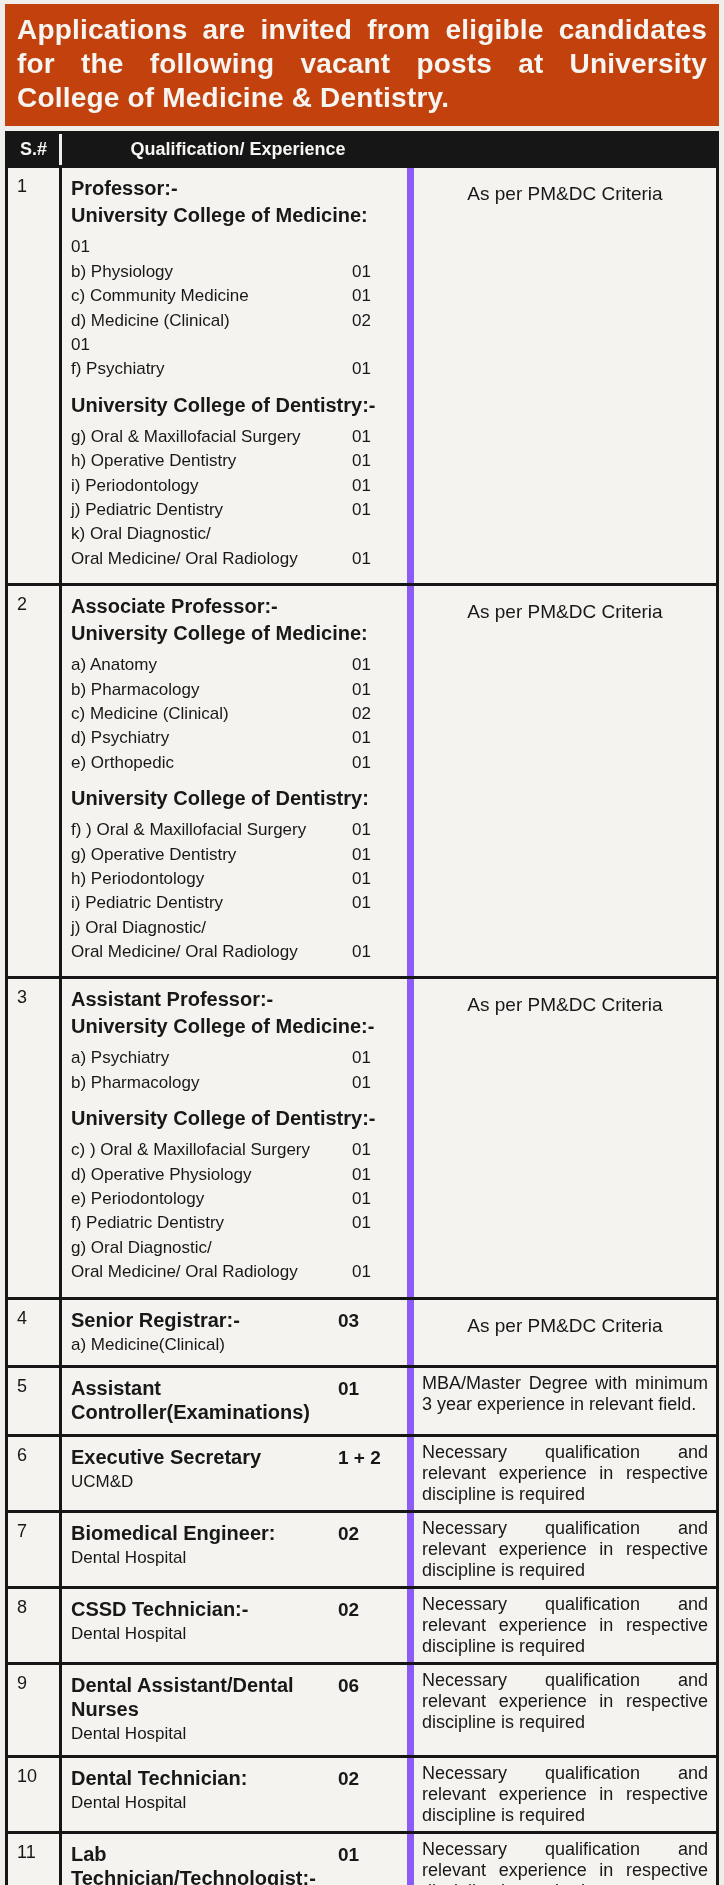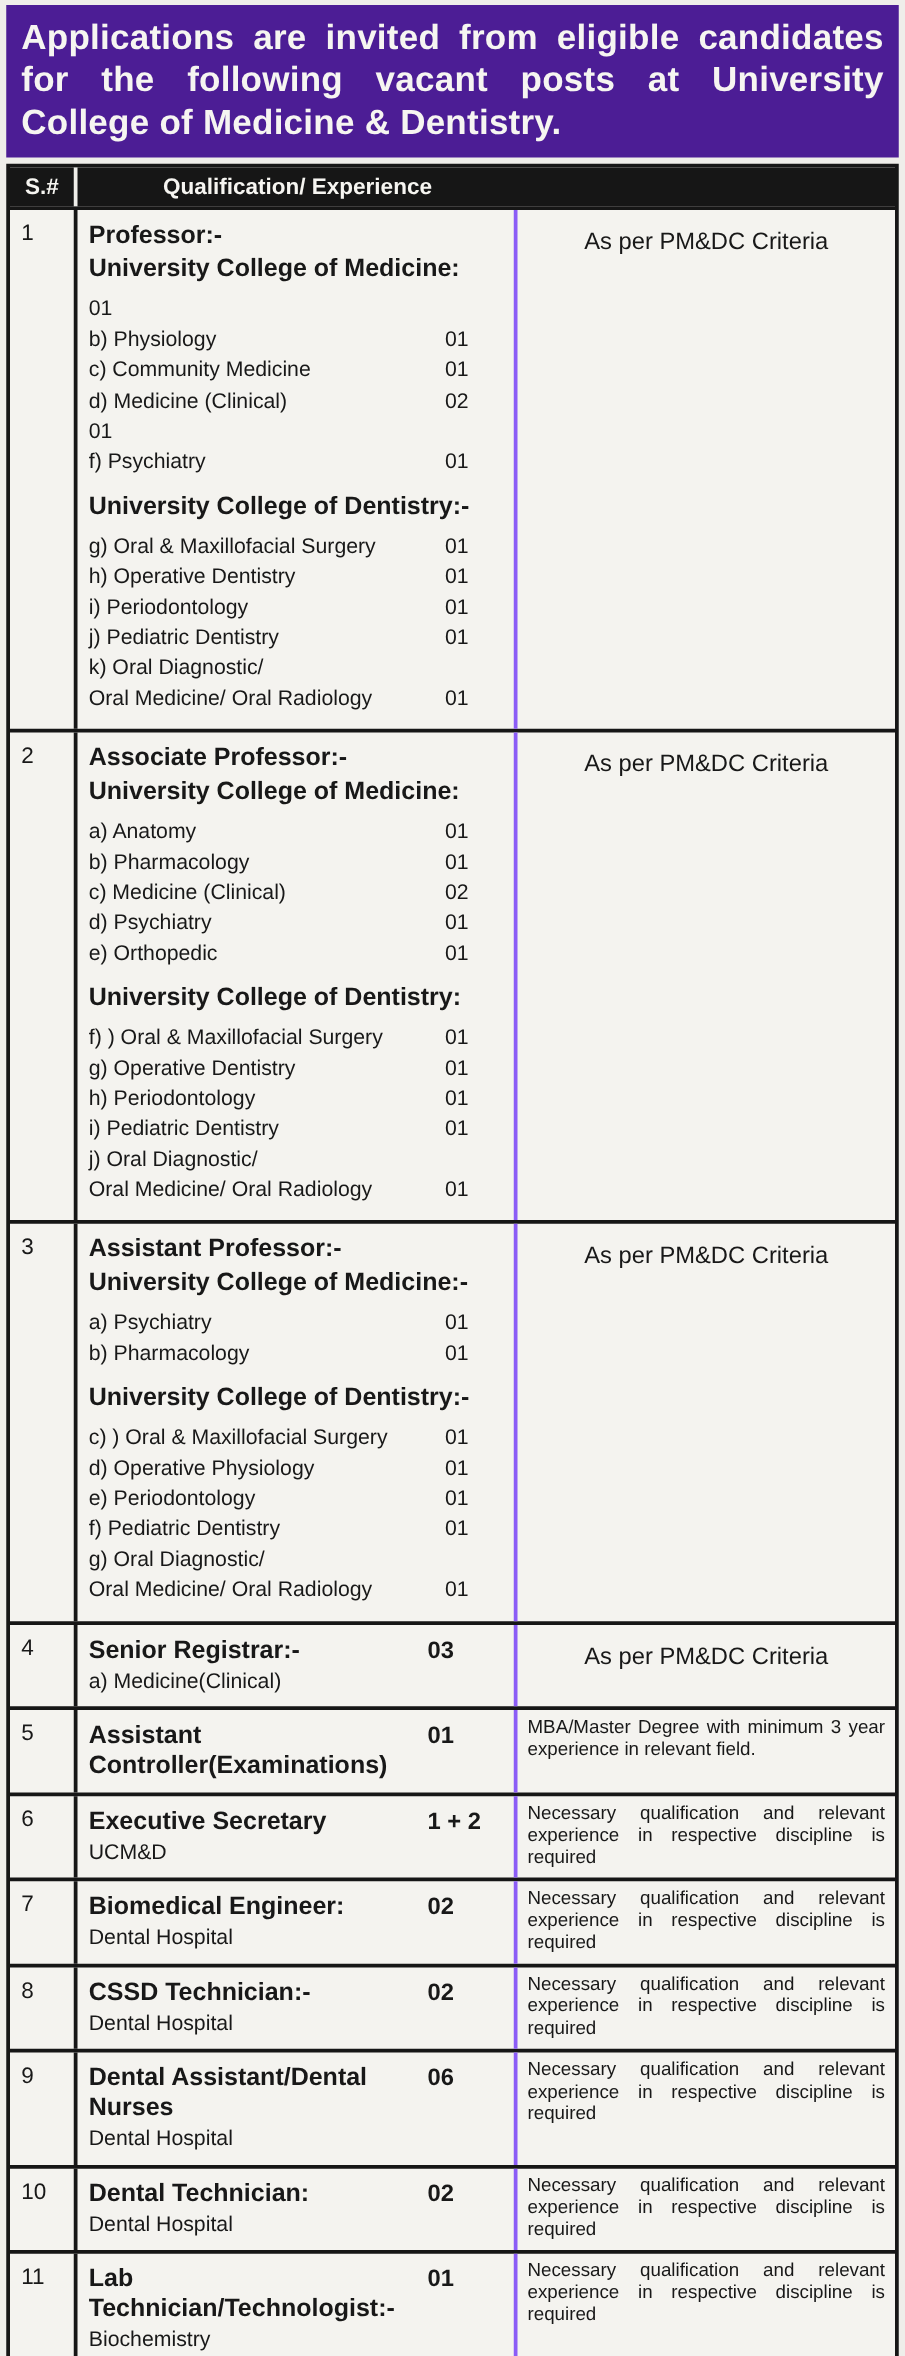--- a/index.html
+++ b/index.html
@@ -6,21 +6,21 @@
   body {
     width: 724px;
     background: #efeeea;
     font-family: "Liberation Sans", sans-serif;
     color: #181818;
     -webkit-font-smoothing: antialiased;
   }
   .ad { padding: 4px 5px 10px; }
 
   
-  .banner { background: #4c1d95; color: #f6f5f1; font-weight: 700; }
+  .banner { background: #c2410c; color: #f6f5f1; font-weight: 700; }
   .banner-top {
     padding: 9px 12px 11px;
     font-size: 28px;
     line-height: 1.22;
     text-align: justify;
     letter-spacing: 0.2px;
   }
 
   
   .dtable { border: 3px solid #161616; margin-top: 5px; background: #f4f3ef; }
@@ -33,35 +33,35 @@
   .hcell { font-weight: 700; font-size: 18px; text-align: center; padding: 5px 4px; }
   .hcell-sno, .hcell-post { border-right: 3px solid #efeeea; }
 
   .trow {
     display: grid;
     grid-template-columns: 54px 1fr 302px;
     border-top: 3px solid #161616;
   }
   .cell { padding: 8px 9px 10px; }
   .sno  { border-right: 3px solid #161616; font-size: 18px; }
-  .post { border-right: 3px solid #8b5cf6; }
+  .post { border-right: 7px solid #8b5cf6; }
 
   .post-line { display: flex; align-items: baseline; }
   .post-title { flex: 1; font-size: 20px; font-weight: 700; line-height: 1.2; }
   .post-line .count { width: 60px; font-size: 19px; font-weight: 700; }
   .post-sub { font-size: 17px; margin-top: 3px; line-height: 1.2; }
 
   .section-heading { font-size: 20px; font-weight: 700; margin: 3px 0 10px; line-height: 1.2; }
   .section + .section .section-heading { margin-top: 13px; }
   .item { display: flex; font-size: 17px; line-height: 1.2; margin-bottom: 4px; }
   .item-label { flex: 1; }
   .item .count { width: 46px; font-weight: 400; font-size: 17px; }
 
   .qual.center  { font-size: 19px; text-align: center; padding-top: 15px; }
-  .qual.justify { font-size: 15px; line-height: 1.17; text-align: justify; padding: 5px 8px; border-radius: 11px; }
+  .qual.justify { font-size: 18px; line-height: 1.17; text-align: justify; padding: 5px 8px; border-radius: 11px; }
 </style>
 </head>
 <body>
 
 <div class="ad">
 
   <div class="banner banner-top">
     <div>Applications are invited from eligible candidates for the following vacant posts at University College of Medicine &amp; Dentistry.</div>
   </div>
 

